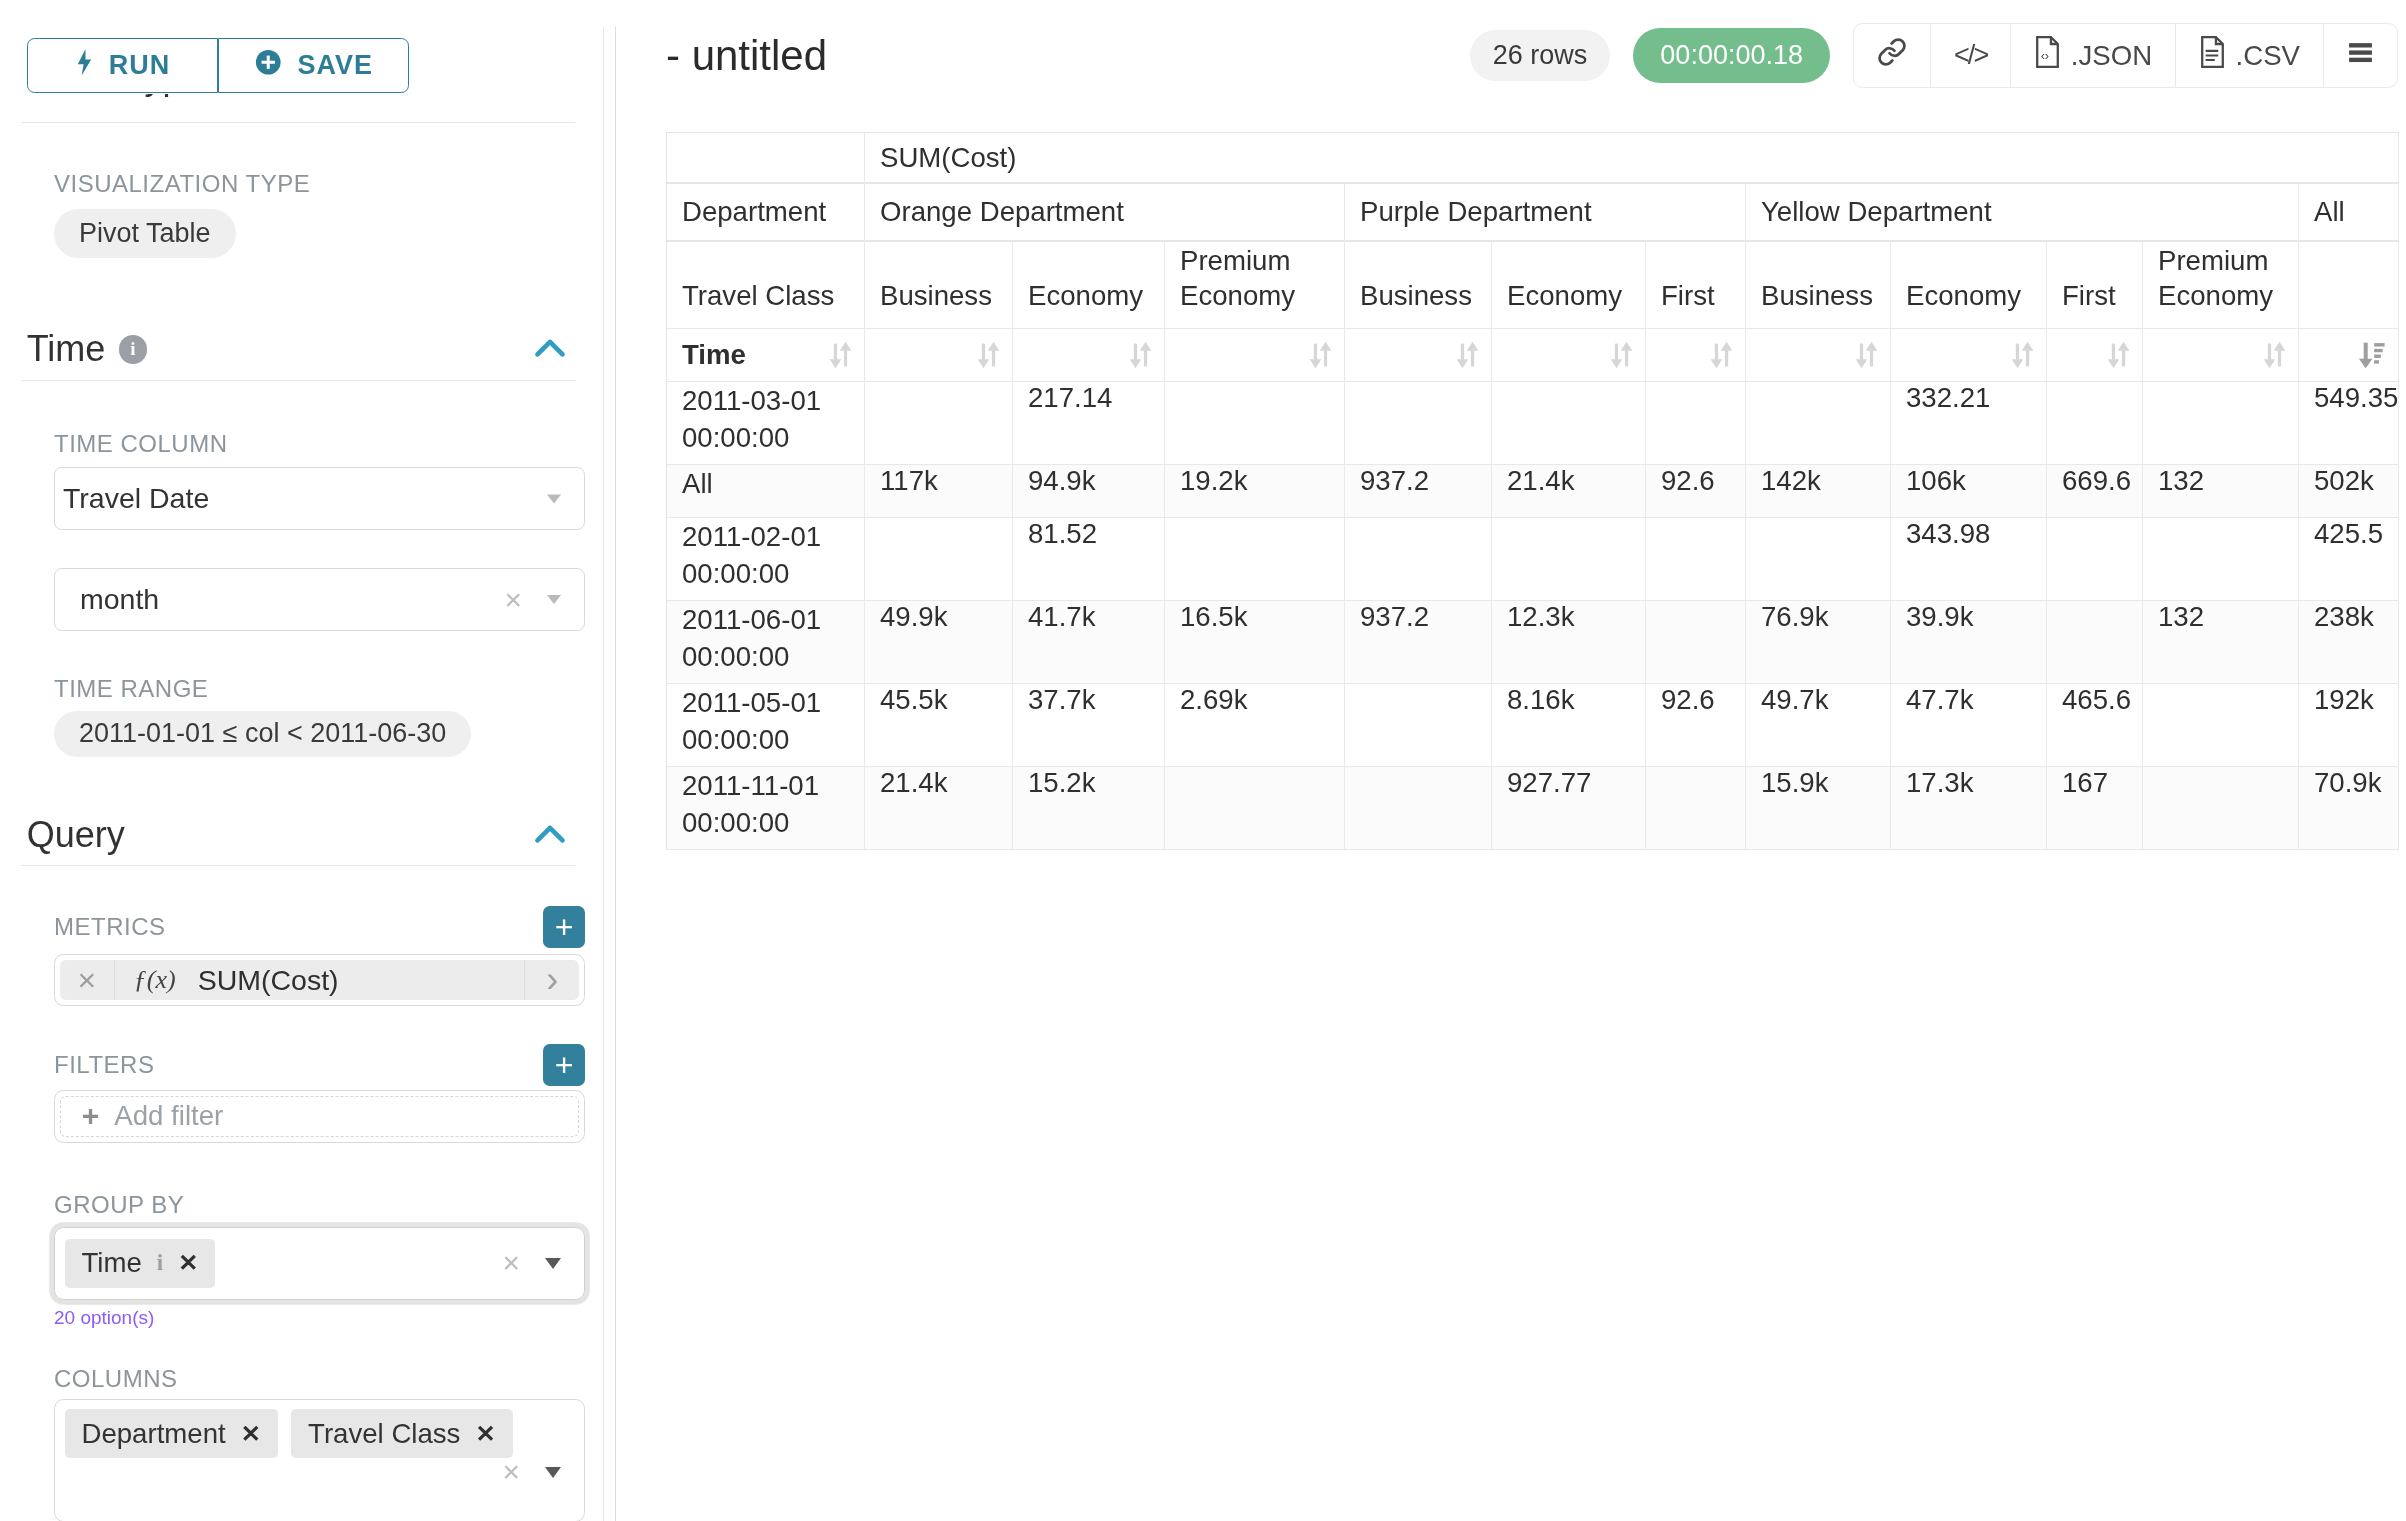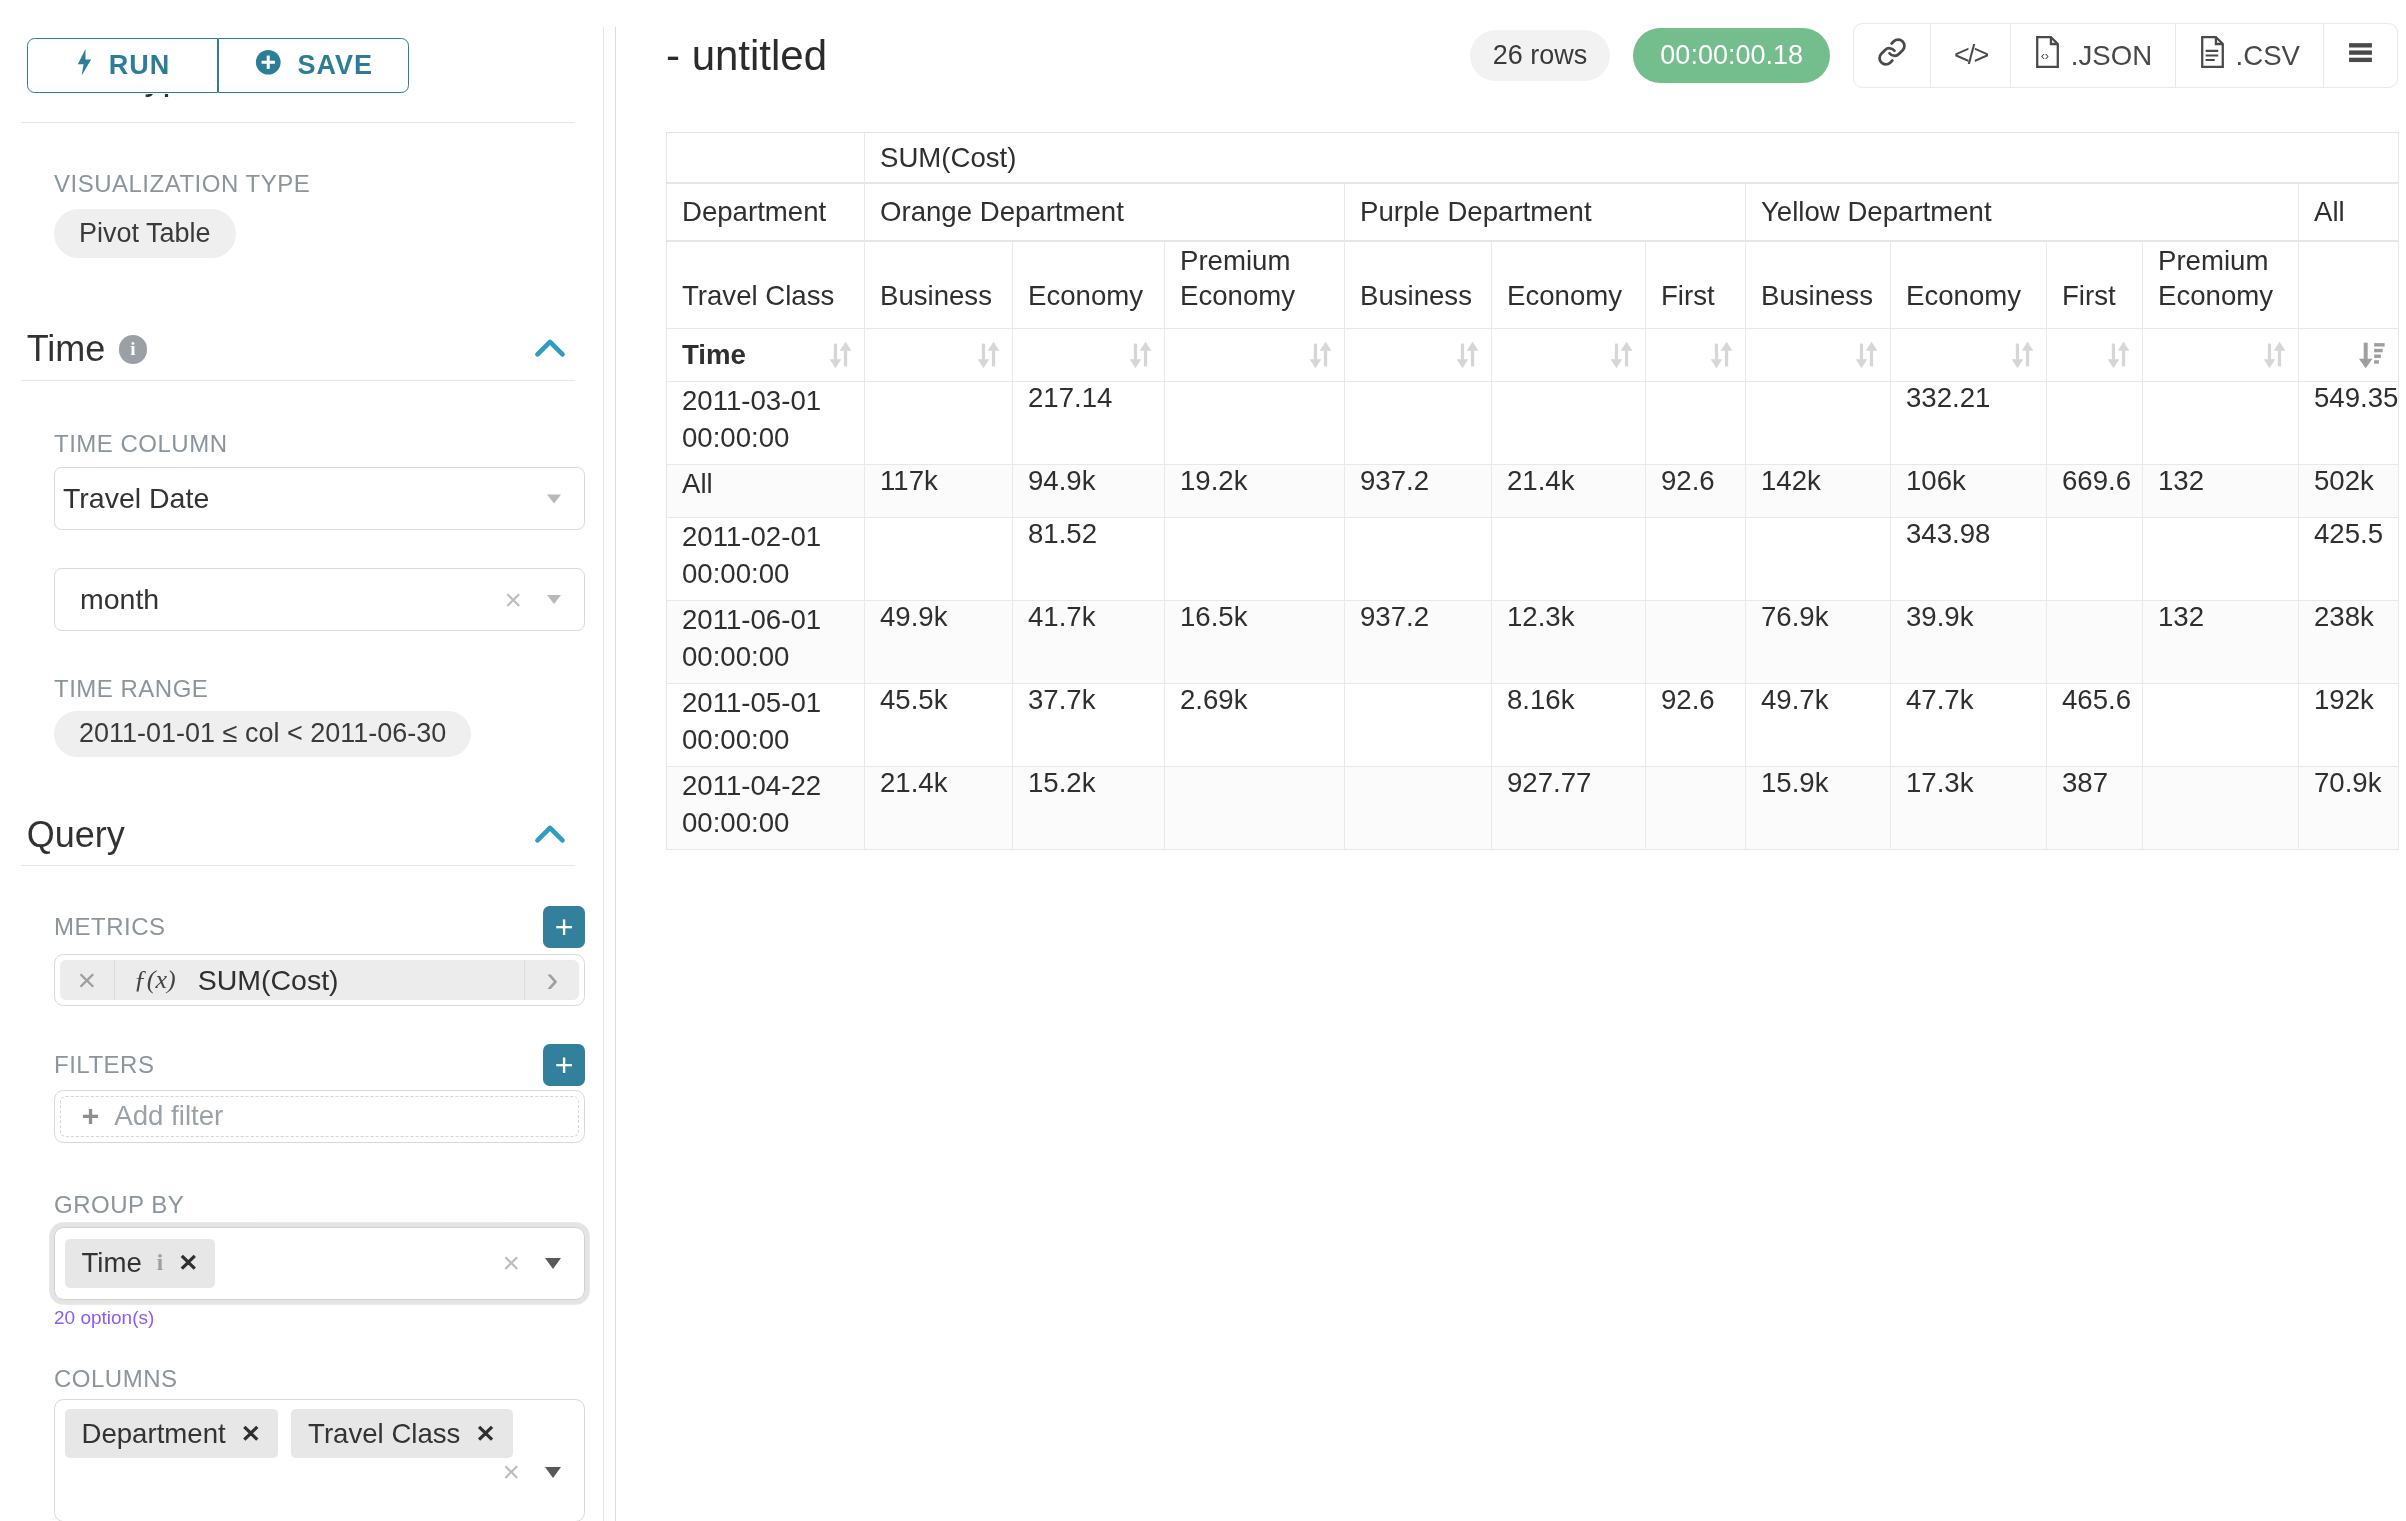--- a/index.html
+++ b/index.html
@@ -531,30 +531,30 @@
               <td></td>
               <td>8.16k</td>
               <td>92.6</td>
               <td>49.7k</td>
               <td>47.7k</td>
               <td>465.6</td>
               <td></td>
               <td>192k</td>
             </tr>
             <tr class="tall">
-              <th style="width: 143px;">2011-04-22 00:00:00</th>
+              <th style="width: 143px;">2011-11-01 00:00:00</th>
               <td>21.4k</td>
               <td>15.2k</td>
               <td></td>
               <td></td>
               <td>927.77</td>
               <td></td>
               <td>15.9k</td>
               <td>17.3k</td>
-              <td>387</td>
+              <td>167</td>
               <td></td>
               <td>70.9k</td>
             </tr>
           </tbody>
       </table>
     </div>
   </main>
 </div>
 
 

